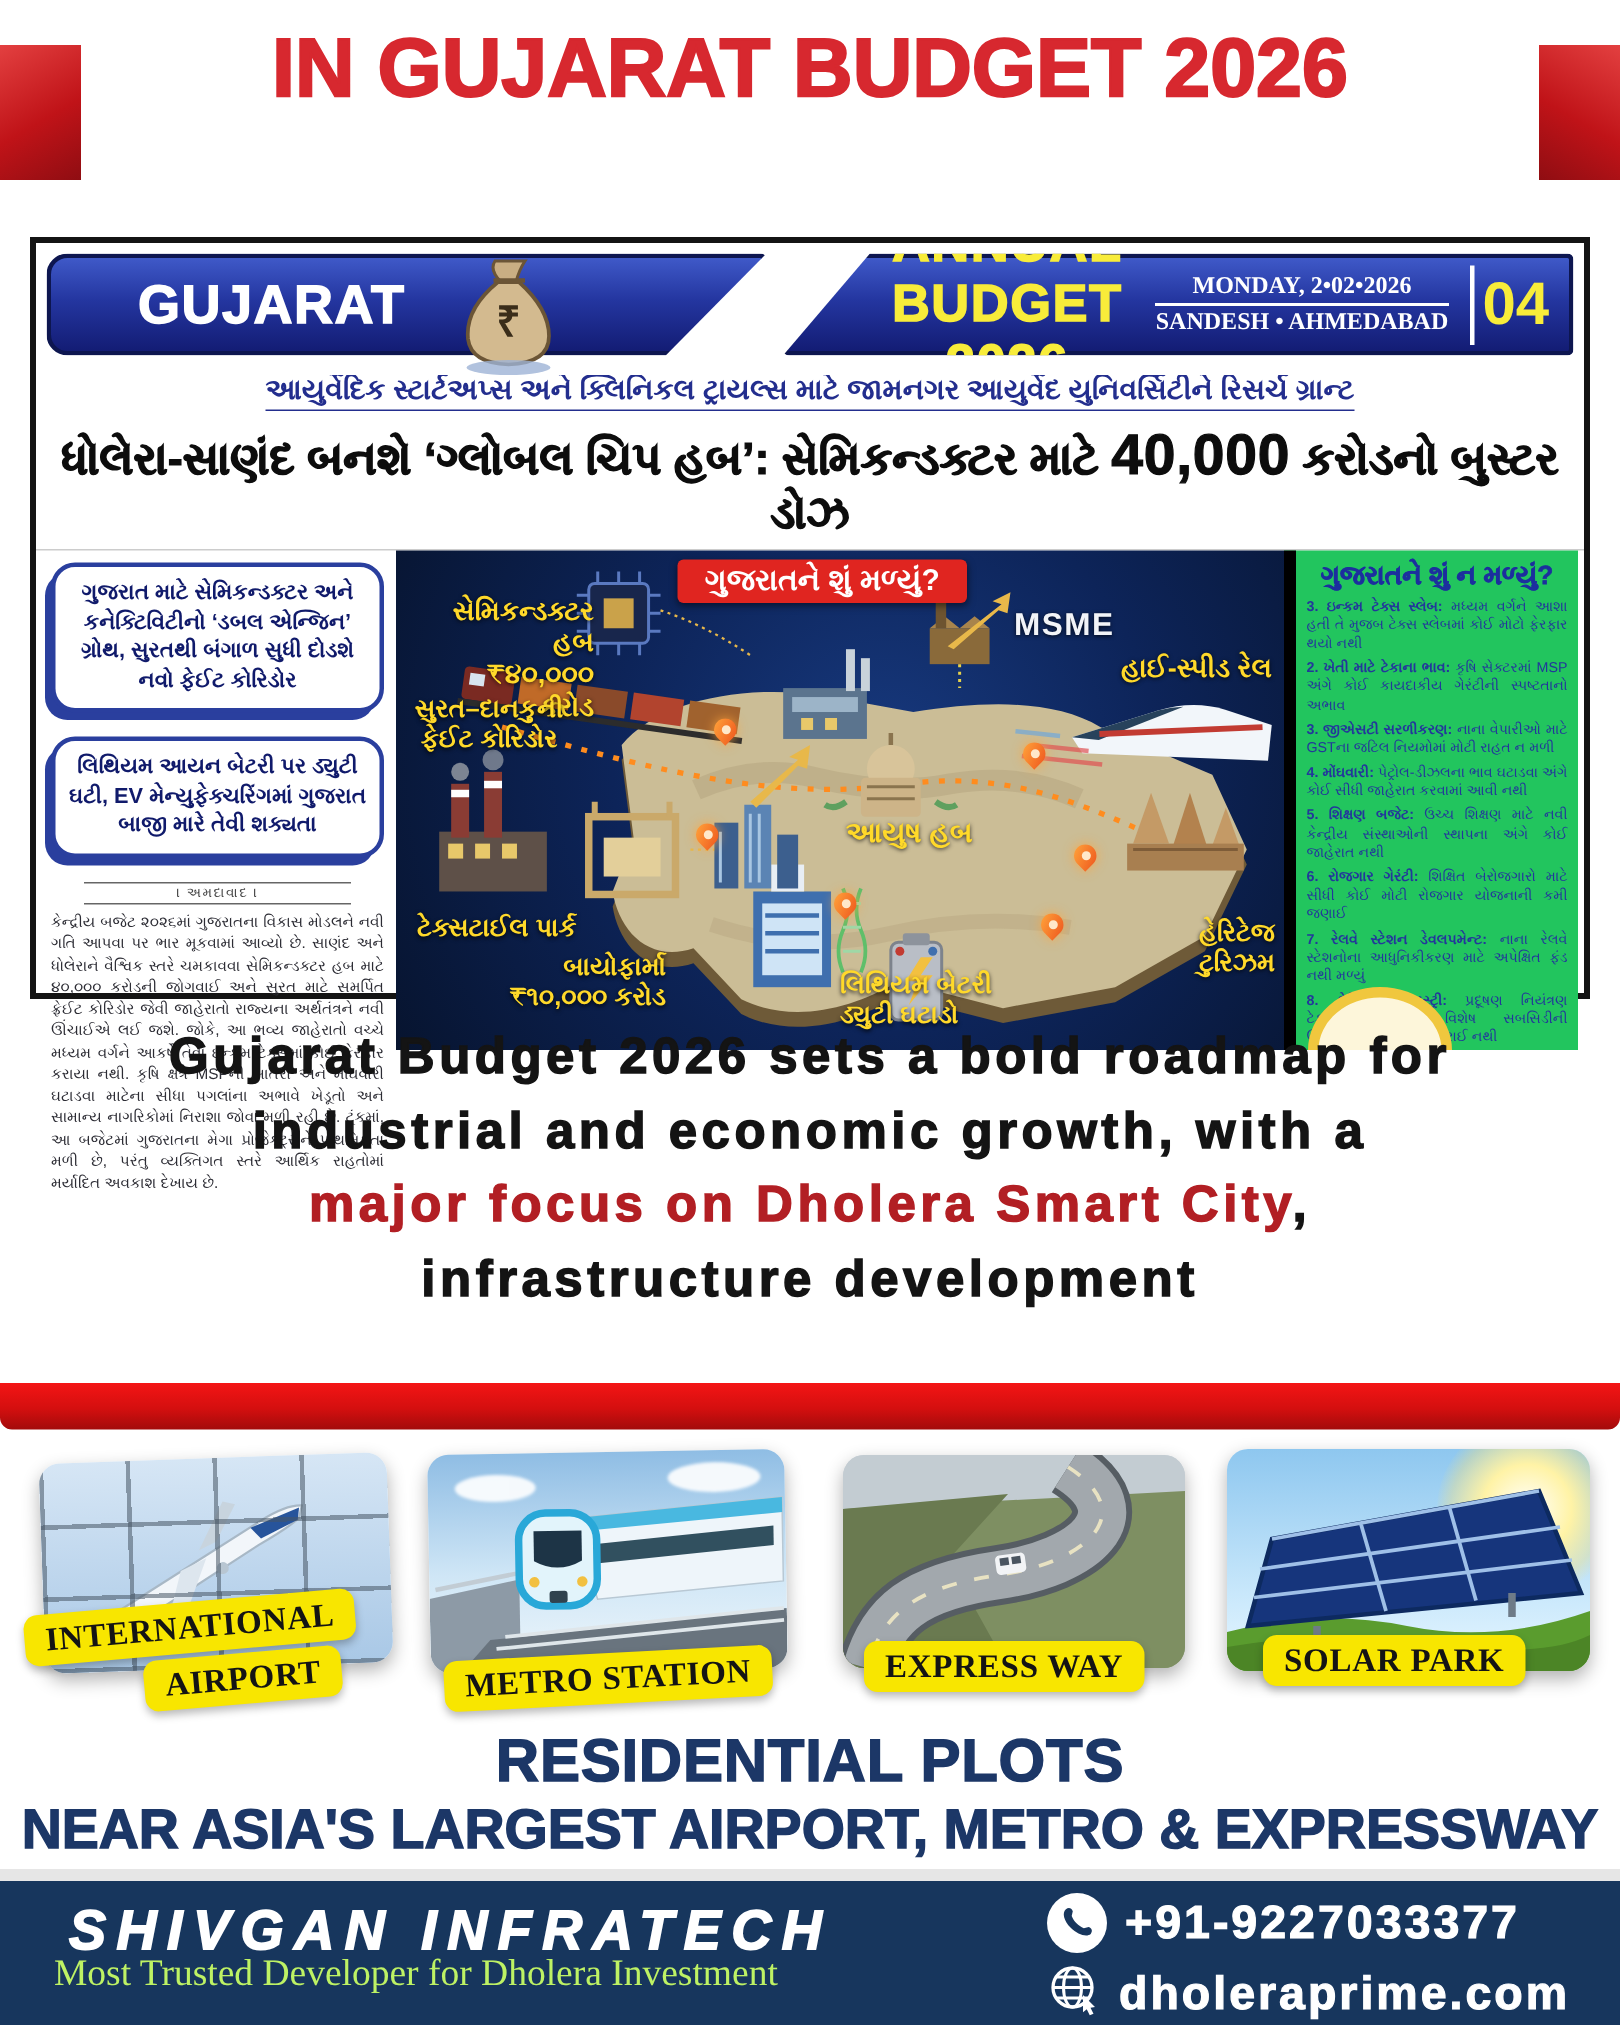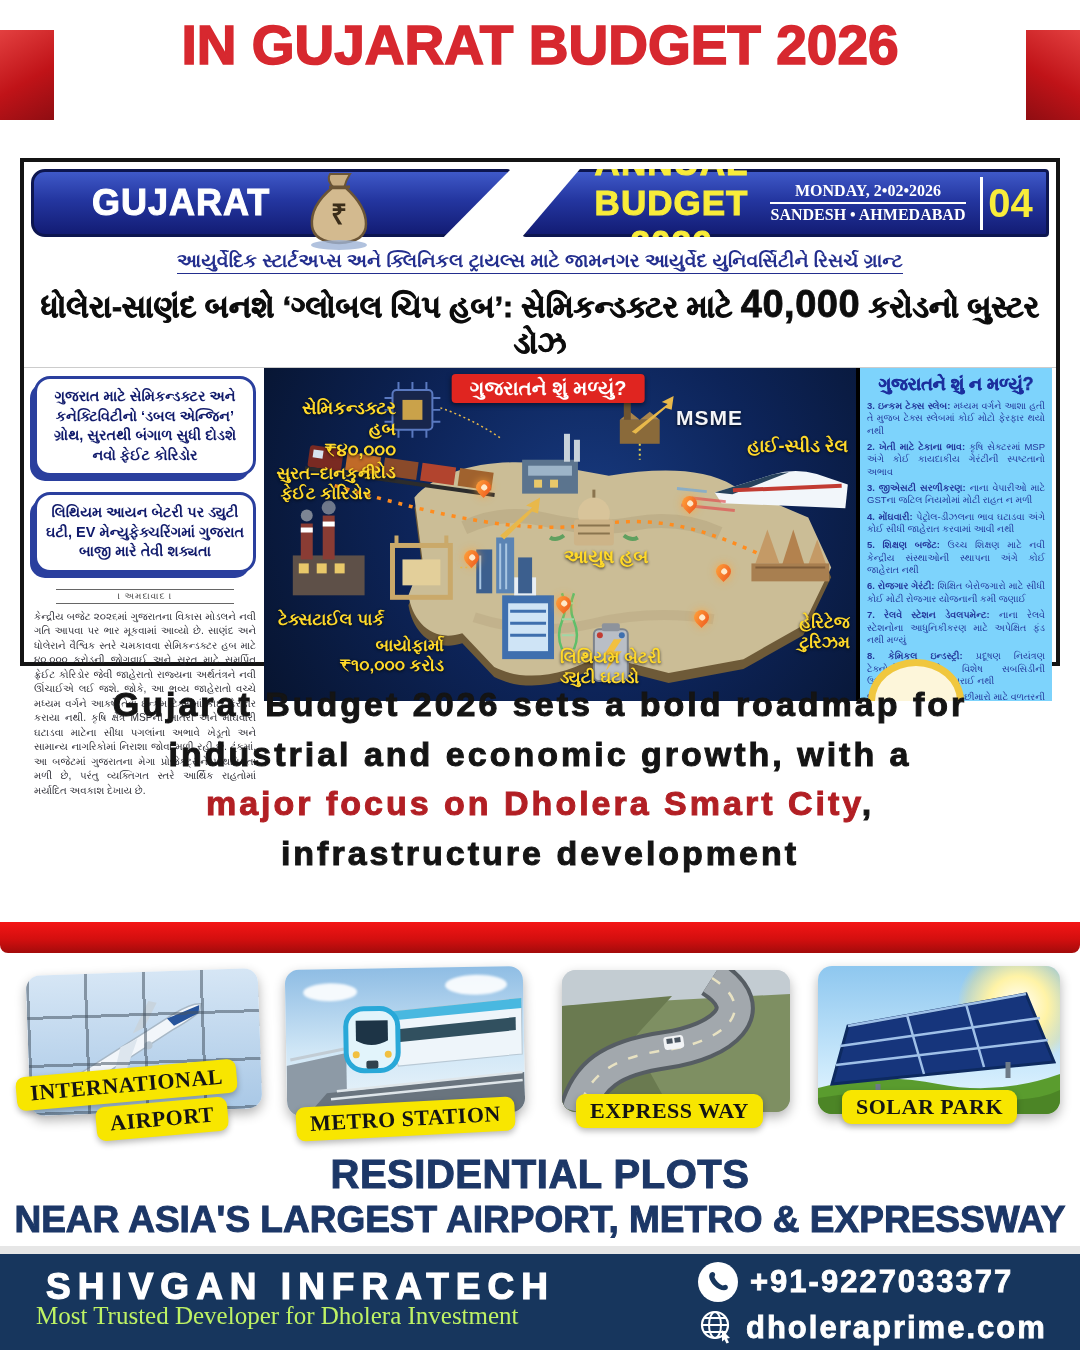--- a/index.html
+++ b/index.html
@@ -72,22 +72,22 @@
   .ig-hsr { right:8px; top:68px; font-size:18px; }
   .ig-msme { left:412px; top:38px; font-size:21px; color:#f2f4f8; letter-spacing:1px; }
   .ig-svg { position:absolute; inset:0; width:100%; height:100%; z-index:2; }
   .pin { position:absolute; width:15px; height:15px; z-index:6;
     background:linear-gradient(160deg,#ffa23a,#ef5a1f); border-radius:50% 50% 50% 0;
     transform:rotate(-45deg); box-shadow:0 0 8px rgba(255,165,60,.8); }
   .pin::after { content:''; position:absolute; left:4.5px; top:4.5px; width:6px; height:6px;
     border-radius:50%; background:#ffe8c9; }
 
   
-  .np-colR { position:relative; width:196px; background:#7dd3fc; padding:4px 7px 0;
-    border-left:4px solid #000000; overflow:hidden; }
+  .np-colR { position:relative; width:196px; background:#22c55e; padding:4px 7px 0;
+    border-left:8px solid #000000; overflow:hidden; }
   .nr-title { color:#1c2f9e; font-weight:800; font-size:17.5px; text-align:center; padding:2px 0 5px;
     -webkit-text-stroke:0.5px #1c2f9e; }
   .nr-item { font-size:9.5px; color:#23379b; line-height:1.3; margin-bottom:4px; text-align:justify; }
   .nr-item b { font-weight:800; }
   .nr-arc { position:absolute; bottom:-42px; left:8px; width:96px; height:84px;
     border:7px solid #f0c73e; border-radius:50%; background:#fdf6da; }
 
   
   .caption { position:absolute; top:680px; left:30px; right:30px; text-align:center;
     font-weight:800; font-size:34px; letter-spacing:3px; line-height:1.46; color:#141414;
@@ -131,21 +131,21 @@
   
   .plots { position:absolute; top:1152px; left:0; right:0; text-align:center; color:#1c3767;
     font-weight:800; -webkit-text-stroke:1px #1c3767; }
   .plots-line1 { font-size:40px; letter-spacing:0.5px; }
   .plots-line2 { font-size:37px; margin-top:2px; }
 
   
   .footer-divider { position:absolute; top:1246px; left:0; right:0; height:8px; background:#e6e6e6; }
   .footer { position:absolute; top:1254px; left:0; right:0; bottom:0; background:#17365d; }
   .f-company { position:absolute; left:46px; top:12px; color:#fff; font-weight:800; font-size:37px;
-    letter-spacing:7px; -webkit-text-stroke:1.2px #fff; }
+    letter-spacing:7px;font-style:italic; -webkit-text-stroke:1.2px #fff; }
   .f-tagline { position:absolute; left:36px; top:48px; color:#bef264; font-family:"Liberation Serif",serif;
     font-weight:400; font-size:25px; }
   .f-row { position:absolute; display:flex; align-items:center; gap:12px; color:#fff; }
   .f-phone { left:698px; top:8px; }
   .f-web { left:698px; top:54px; }
   .f-text { font-weight:800; font-size:31px; letter-spacing:2px; -webkit-text-stroke:0.8px #fff; }
   .icon-circle { width:40px; height:40px; border-radius:50%; background:#fff; display:flex;
     align-items:center; justify-content:center; }
 </style>
 </head>

